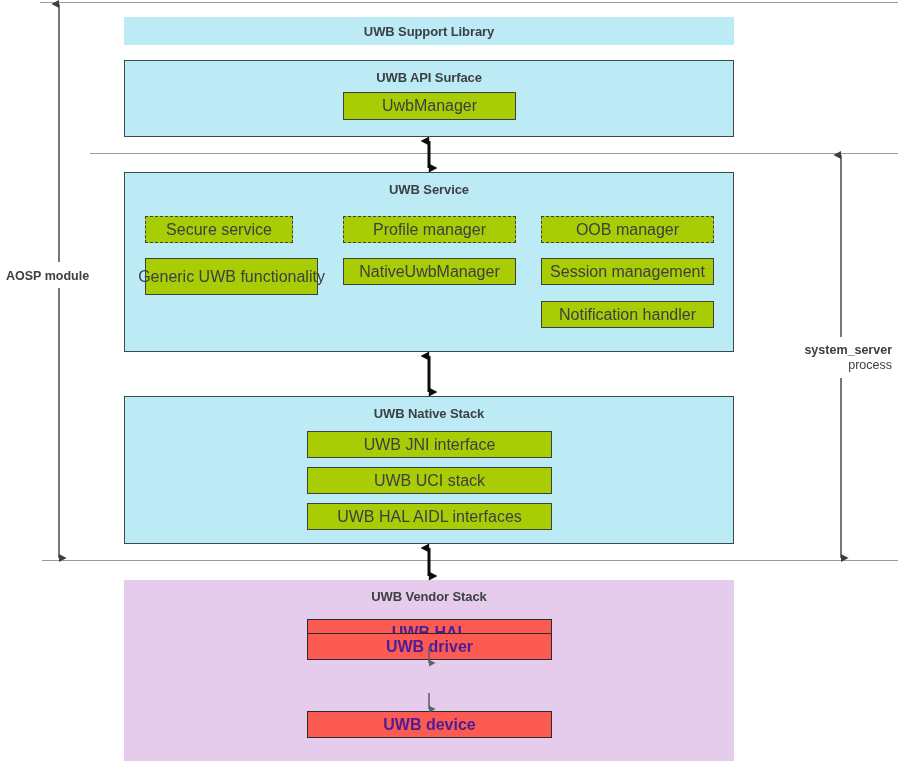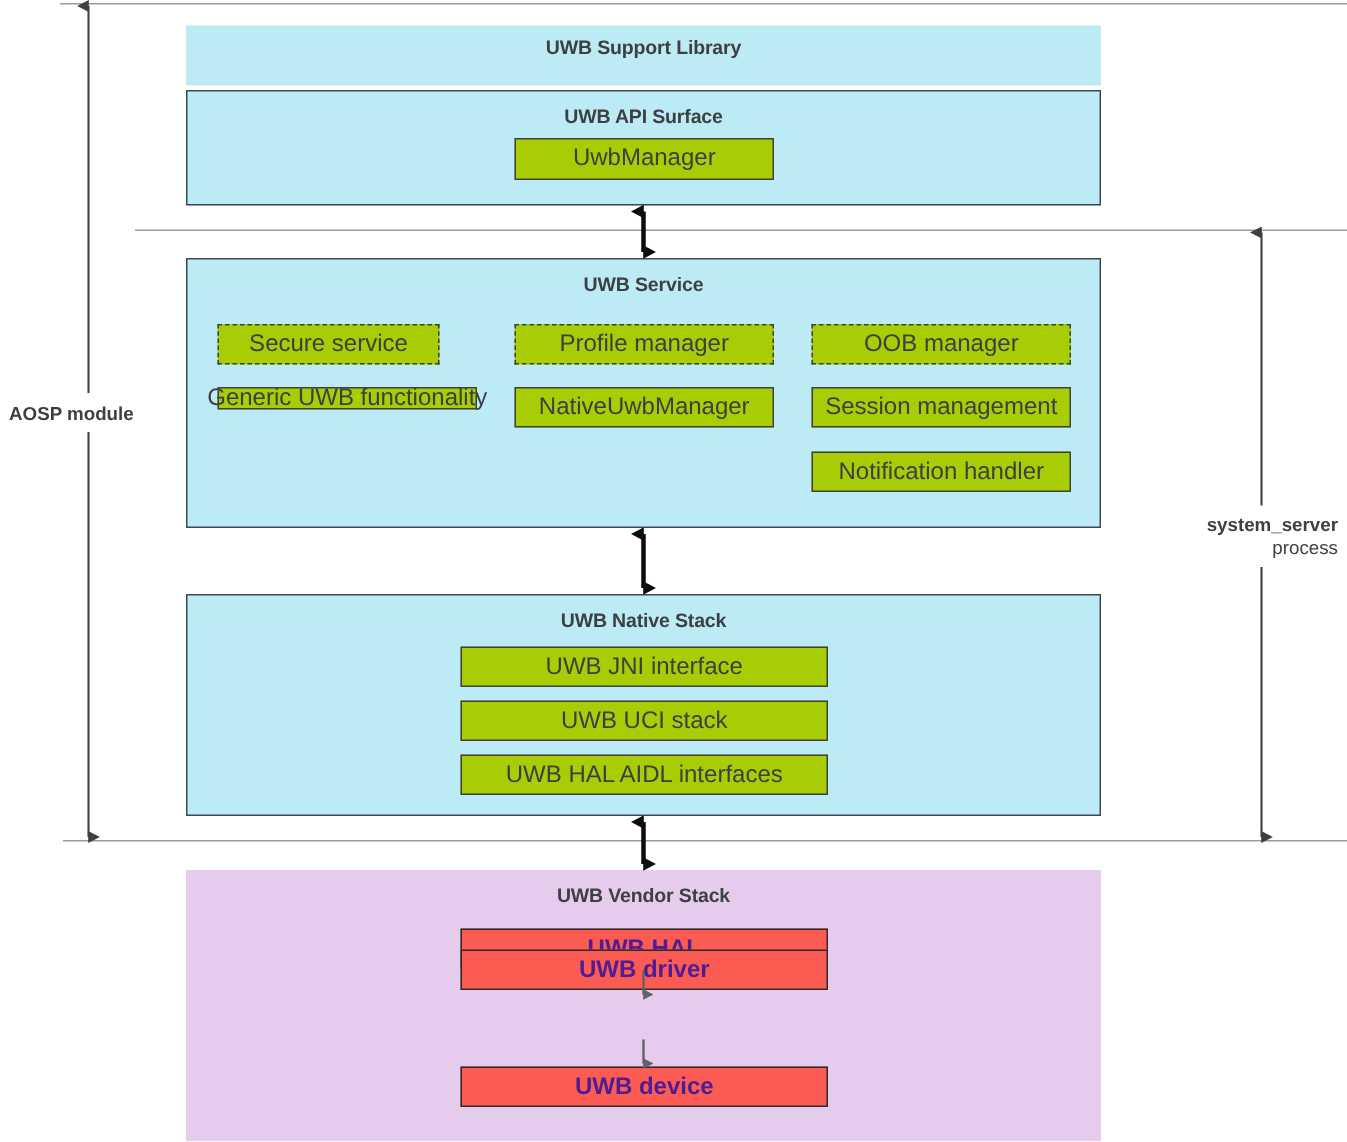--- a/index.html
+++ b/index.html
@@ -95,21 +95,21 @@
 </style>
 </head>
 <body>
 
 <div id="canvas">
 
   <div class="hrule" style="left:40px; top:2px; width:858px;"></div>
   <div class="hrule" style="left:90px; top:153px; width:808px;"></div>
   <div class="hrule" style="left:42px; top:560px; width:856px;"></div>
 
-  <div class="layer" style="left:124px; top:17px; width:610px; height:40px;">
+  <div class="layer" style="left:124px; top:17px; width:610px; height:28px;">
     <div class="layer-title" style="top:7px;">UWB Support Library</div>
   </div>
 
   <div class="layer bordered" style="left:124px; top:60px; width:610px; height:77px;">
     <div class="layer-title" style="top:9px;">UWB API Surface</div>
   </div>
   <div class="chip" style="left:343px; top:92px; width:173px; height:28px;">
     <span>UwbManager</span>
   </div>
 
@@ -120,21 +120,21 @@
   <div class="chip dashed" style="left:145px; top:216px; width:148px; height:27px;">
     <span>Secure service</span>
   </div>
   <div class="chip dashed" style="left:343px; top:216px; width:173px; height:27px;">
     <span>Profile manager</span>
   </div>
   <div class="chip dashed" style="left:541px; top:216px; width:173px; height:27px;">
     <span>OOB manager</span>
   </div>
 
-  <div class="chip" style="left:145px; top:258px; width:173px; height:15px;">
+  <div class="chip" style="left:145px; top:258px; width:173px; height:37px;">
     <span>Generic UWB functionality</span>
   </div>
   <div class="chip" style="left:343px; top:258px; width:173px; height:27px;">
     <span>NativeUwbManager</span>
   </div>
   <div class="chip" style="left:541px; top:258px; width:173px; height:27px;">
     <span>Session management</span>
   </div>
 
   <div class="chip" style="left:541px; top:301px; width:173px; height:27px;">

